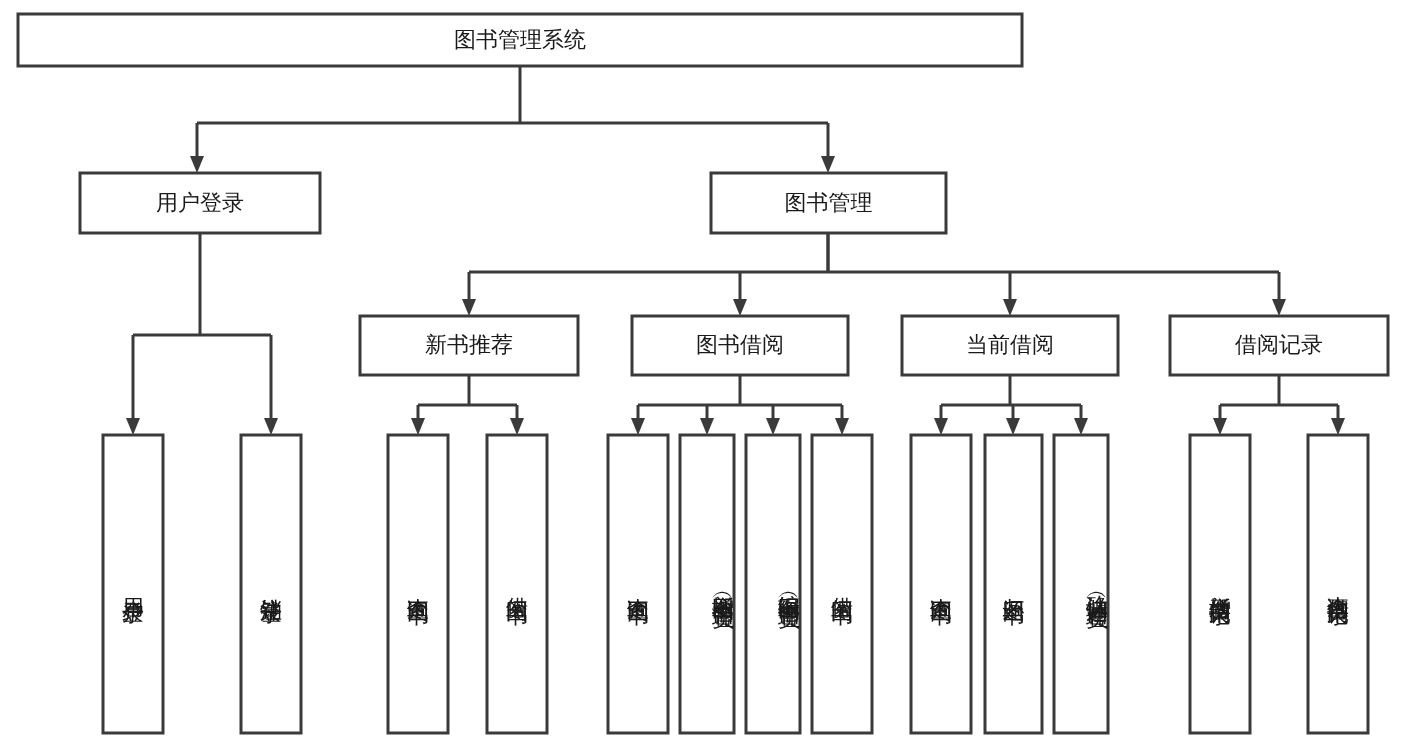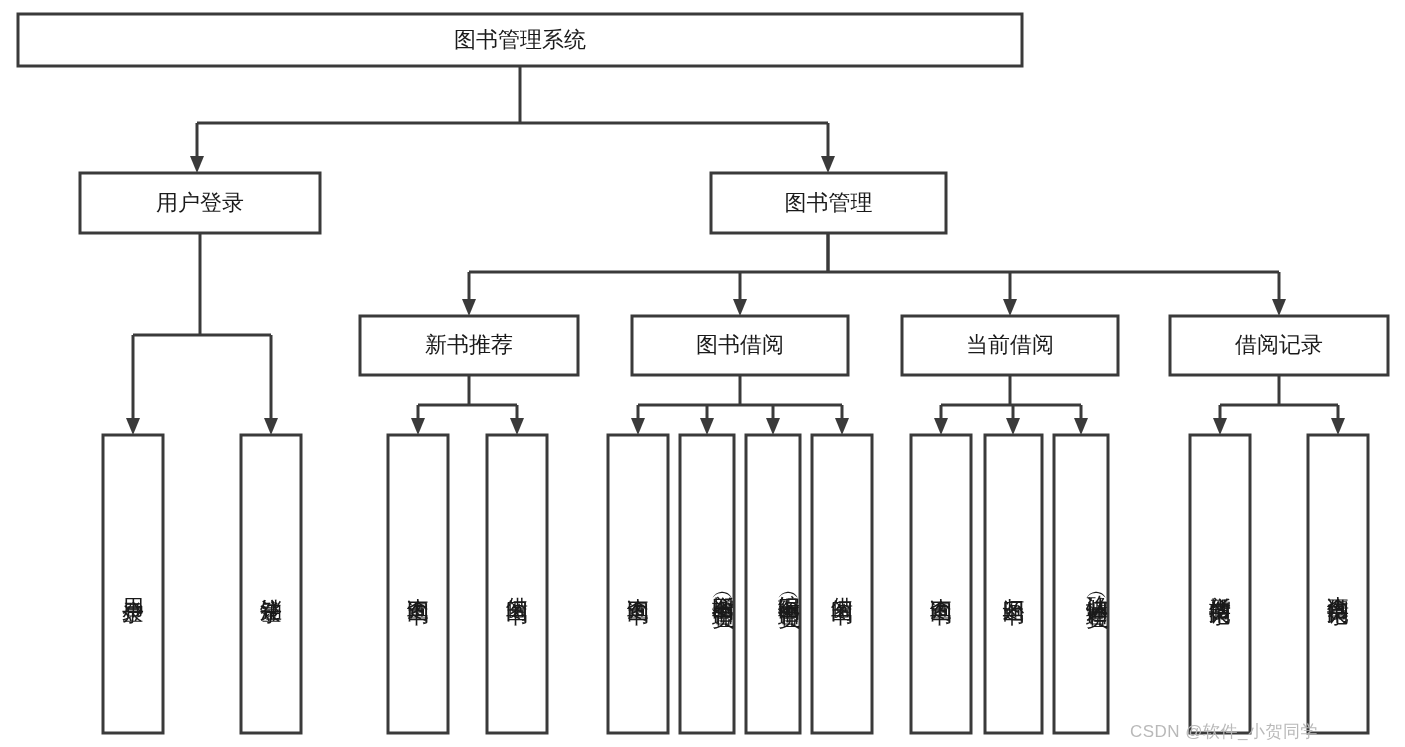--- a/index.html
+++ b/index.html
@@ -189,14 +189,13 @@
       <div class="leaf-label" style="left: 680px; width: 54px; top: 443px; height: 286px; justify-content: flex-start;">新增图书（管理员）</div>
       <div class="leaf-label" style="left: 746px; width: 54px; top: 443px; height: 286px; justify-content: flex-start;">编辑图书（管理员）</div>
       <div class="leaf-label" style="left: 812px; width: 60px; top: 435px; height: 298px; display: flex; align-items: center; justify-content: center;">借阅图书</div>
       <div class="leaf-label" style="left: 911px; width: 60px; top: 435px; height: 298px; display: flex; align-items: center; justify-content: center;">查询图书</div>
       <div class="leaf-label" style="left: 985px; width: 57px; top: 435px; height: 298px; display: flex; align-items: center; justify-content: center;">归还图书</div>
       <div class="leaf-label" style="left: 1054px; width: 54px; top: 443px; height: 286px; justify-content: flex-start;">确认归还（管理员）</div>
       <div class="leaf-label" style="left: 1190px; width: 60px; top: 435px; height: 298px; display: flex; align-items: center; justify-content: center;">新增借阅记录</div>
       <div class="leaf-label" style="left: 1308px; width: 60px; top: 435px; height: 298px; display: flex; align-items: center; justify-content: center;">查询借阅记录</div>
     </div>
 
-  <div class="watermark">CSDN @软件_小贺同学</div>
 </div>
 
 </body></html>

